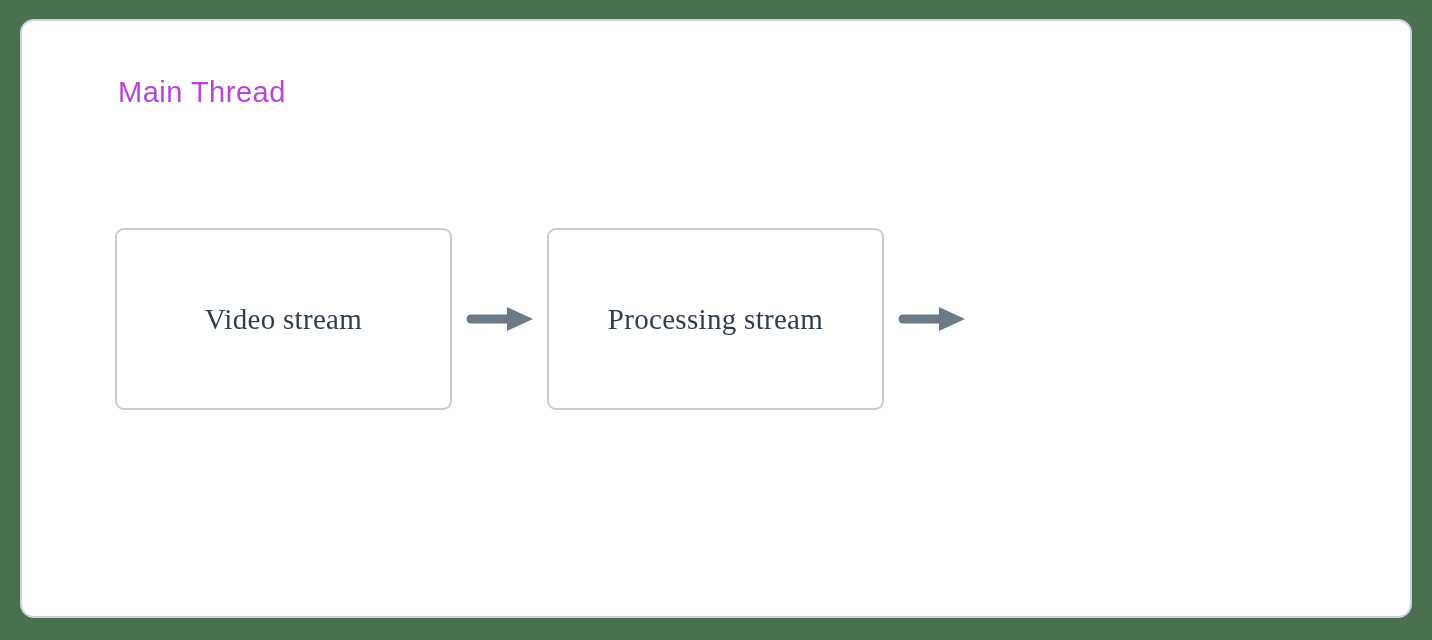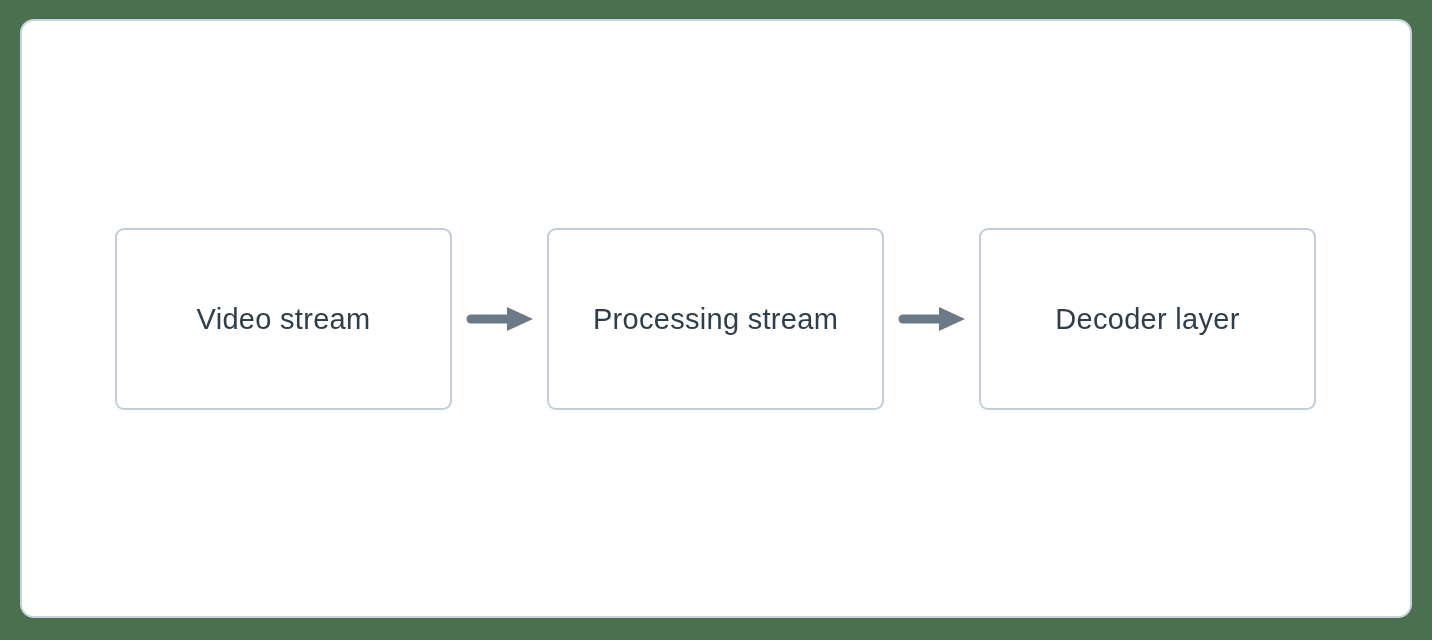--- a/index.html
+++ b/index.html
@@ -51,39 +51,41 @@
     border: 2px solid #c3cdd8;
     border-radius: 9px;
     display: flex;
     align-items: center;
     justify-content: center;
     color: #2f3e4d;
     font-size: 29px;
     font-weight: 400;
     letter-spacing: 0.3px;
     white-space: nowrap;
+    font-family: Liberation Serif, serif;
   }
 
   .arrow-gap {
     width: 95px;
     display: flex;
     align-items: center;
     justify-content: center;
     flex: none;
   }
 
   .arrow-gap svg {
     display: block;
   }
 </style>
 </head>
 <body>
 
 <div class="panel">
 
+  <div class="diagram-title" style="color:#b844d8;">Main Thread</div>
 
   <div class="flow-row">
 
     <div class="node">
       <span>Video stream</span>
     </div>
 
     <div class="arrow-gap">
       <svg width="70" height="28" viewBox="0 0 70 28">
         <line x1="6" y1="14" x2="44" y2="14" stroke="#6b7a87" stroke-width="9" stroke-linecap="round"></line>
@@ -95,18 +97,15 @@
       <span>Processing stream</span>
     </div>
 
     <div class="arrow-gap">
       <svg width="70" height="28" viewBox="0 0 70 28">
         <line x1="6" y1="14" x2="44" y2="14" stroke="#6b7a87" stroke-width="9" stroke-linecap="round"></line>
         <polygon points="42,2 68,14 42,26" fill="#6b7a87"></polygon>
       </svg>
     </div>
 
-    <div class="node">
-      <span>Decoder layer</span>
-    </div>
 
   </div>
 </div>
 
 </body></html>

